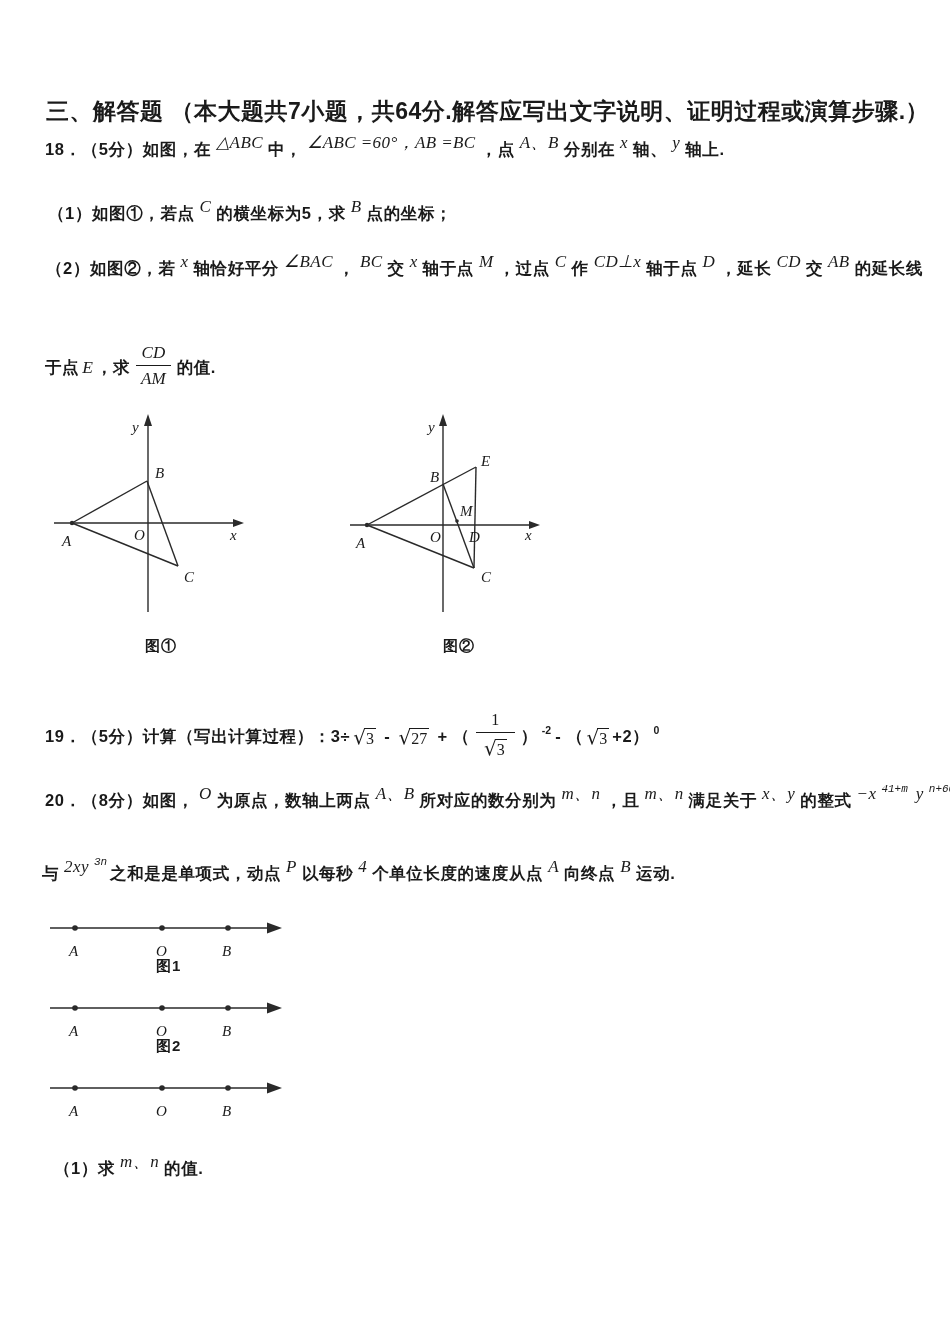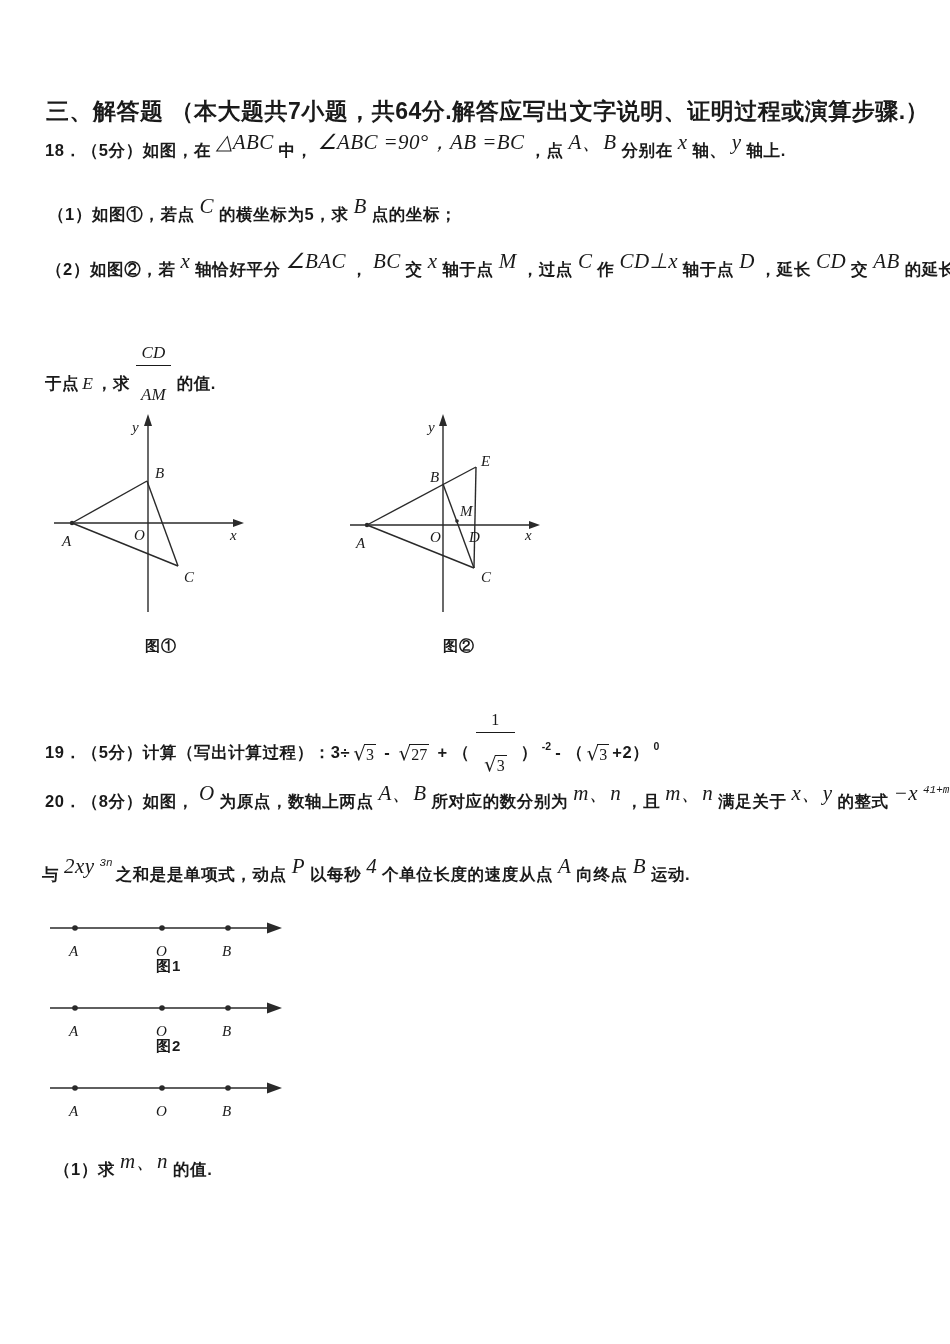--- a/index.html
+++ b/index.html
@@ -13,21 +13,21 @@
   }
   .line{
     position:absolute;
     white-space:nowrap;
     line-height:24px;
   }
   .heading{font-size:23px;font-weight:700;letter-spacing:0.5px;}
   .cn{font-size:16.5px;font-weight:600;letter-spacing:0.6px;margin-top:24px;}
   .m{
     font-family:"Liberation Serif",serif;font-style:italic;
-    font-size:21px;font-weight:500;letter-spacing:0.4px;
+    font-size:17px;font-weight:500;letter-spacing:0.4px;
     position:relative;top:-7px;margin:16px 5px;
   }
   .mi{
     font-family:"Liberation Serif",serif;font-style:italic;
     font-size:17.5px;font-weight:500;margin:0 3px;
   }
   .msup{
     font-family:Liberation Mono, monospace;font-style:italic;
     font-size:11px;position:relative;top:-14px;margin:0 3px 0 0;
   }
@@ -40,39 +40,39 @@
   .sqrt .rad{
     font-family:"Liberation Serif",serif;font-size:16px;font-weight:400;
     border-top:1.5px solid #1a1a1a;line-height:1.2;padding:0 2px;margin-left:-2px;
   }
   .frac{
     display:inline-block;text-align:center;vertical-align:-11px;
     margin:0 6px;line-height:1;
     font-family:"Liberation Serif",serif;font-size:16px;font-weight:500;
   }
   .frac .num{display:block;padding:0 5px 4px;}
-  .frac .den{display:block;border-top:1.5px solid #1a1a1a;padding:20px 5px 0;}
+  .frac .den{display:block;border-top:1.5px solid #1a1a1a;padding:4px 5px 0;}
   .frac.it{font-style:italic;font-size:17px;}
   .caption{position:absolute;font-size:15px;font-weight:600;letter-spacing:1px;padding-left:13px;}
   .fig{position:absolute;}
   .fig text{
     font-family:"Liberation Serif",serif;font-style:italic;
     font-size:15px;fill:#1a1a1a;
   }
   .fig line,.fig path{stroke:#2a2a2a;stroke-width:1.4;fill:none;}
   .fig polygon,.fig circle{fill:#2a2a2a;stroke:none;}
 </style>
 </head>
 <body>
 
 <div class="page">
 
   <div class="line heading" style="left:46px;top:99px">三、解答题 （本大题共7小题，共64分.解答应写出文字说明、证明过程或演算步骤.）</div>
 
-  <div class="line" style="left:45px;top:137px"><span class="cn">18．（5分）如图，在</span><span class="m">△ABC</span><span class="cn">中，</span><span class="m">∠ABC =90°，AB =BC</span><span class="cn">，点</span><span class="m">A、B</span><span class="cn">分别在</span><span class="m">x</span><span class="cn">轴、</span><span class="m">y</span><span class="cn">轴上.</span></div>
+  <div class="line" style="left:45px;top:137px"><span class="cn">18．（5分）如图，在</span><span class="m">△ABC</span><span class="cn">中，</span><span class="m">∠ABC =60°，AB =BC</span><span class="cn">，点</span><span class="m">A、B</span><span class="cn">分别在</span><span class="m">x</span><span class="cn">轴、</span><span class="m">y</span><span class="cn">轴上.</span></div>
 
   <div class="line" style="left:48px;top:201px"><span class="cn">（1）如图①，若点</span><span class="m">C</span><span class="cn">的横坐标为5，求</span><span class="m">B</span><span class="cn">点的坐标；</span></div>
 
   <div class="line" style="left:46px;top:256px"><span class="cn">（2）如图②，若</span><span class="m">x</span><span class="cn">轴恰好平分</span><span class="m">∠BAC</span><span class="cn">，</span><span class="m">BC</span><span class="cn">交</span><span class="m">x</span><span class="cn">轴于点</span><span class="m">M</span><span class="cn">，过点</span><span class="m">C</span><span class="cn">作</span><span class="m">CD⊥x</span><span class="cn">轴于点</span><span class="m">D</span><span class="cn">，延长</span><span class="m">CD</span><span class="cn">交</span><span class="m">AB</span><span class="cn">的延长线</span></div>
 
   <div class="line" style="left:45px;top:344px"><span class="cn">于点</span><span class="mi">E</span><span class="cn">，求</span><span class="frac it"><span class="num">CD</span><span class="den">AM</span></span><span class="cn">的值.</span></div>
 
   <svg class="fig" style="left:38px;top:412px" width="235" height="212" viewBox="0 0 235 212">
     <line x1="110" y1="8" x2="110" y2="200"></line>
     <polygon points="110,2 106,14 114,14"></polygon>

